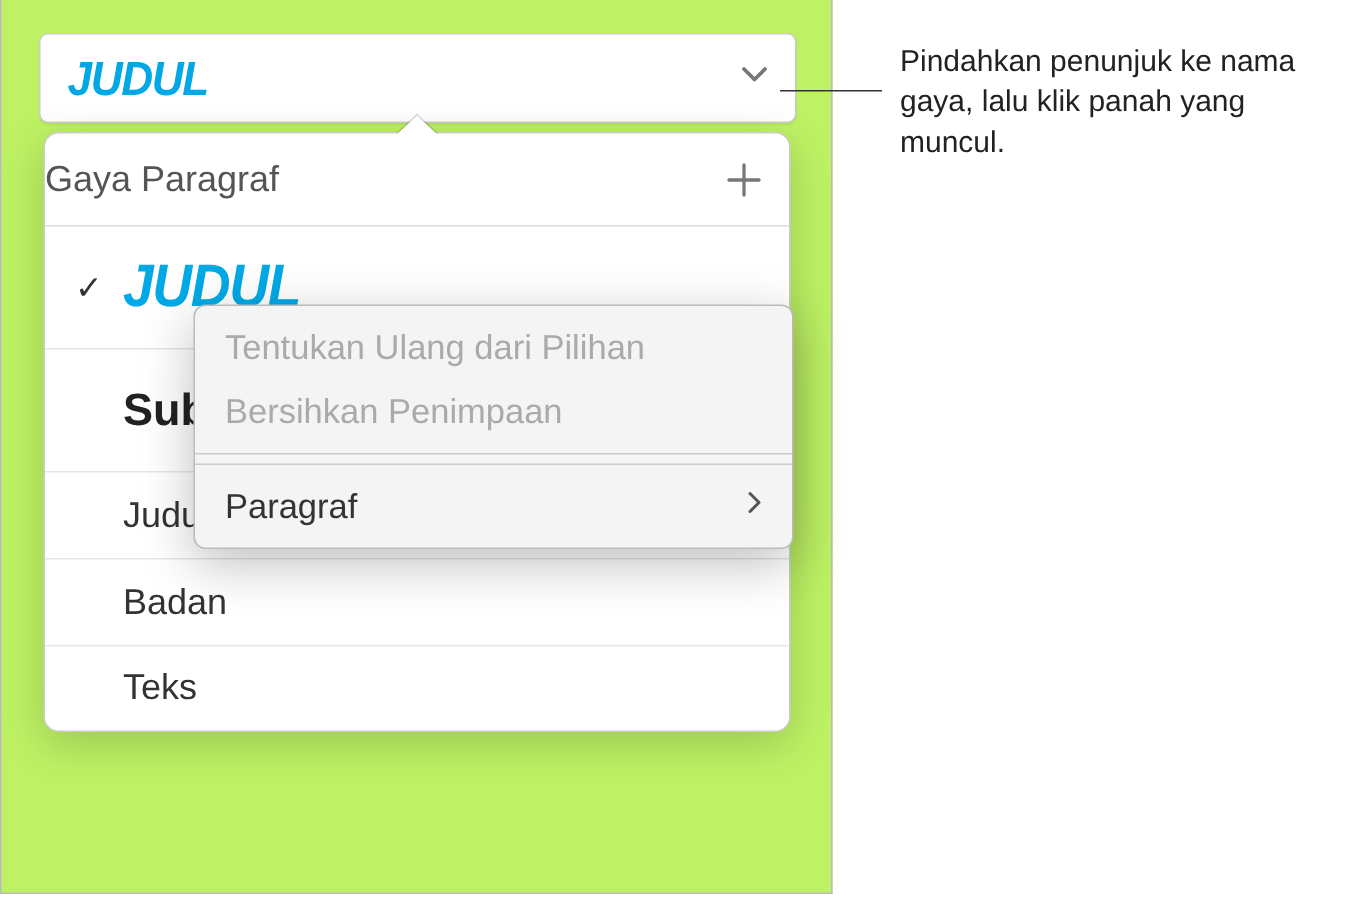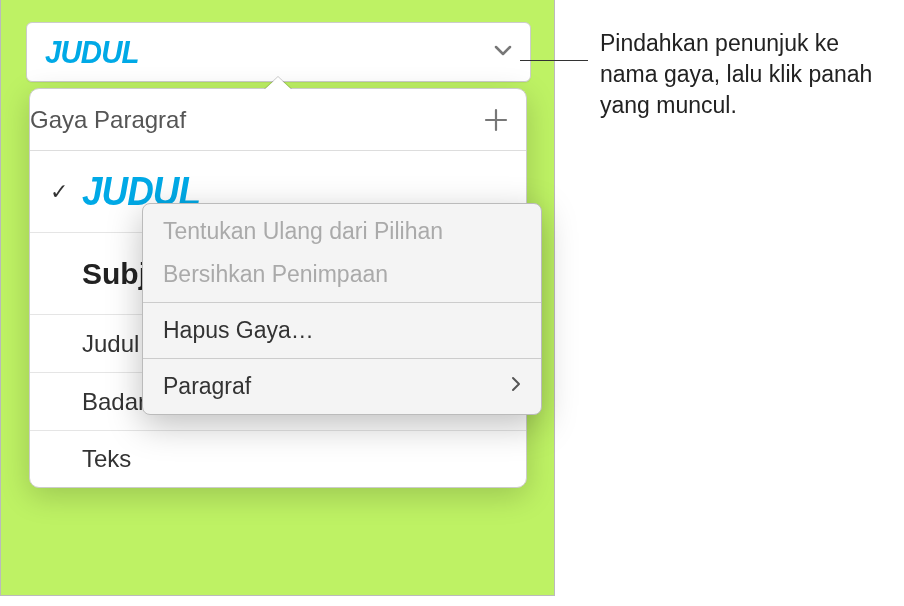--- a/index.html
+++ b/index.html
@@ -145,21 +145,20 @@
     .context-menu {
       position: absolute;
       top: 203px;
       left: 128px;
       width: 400px;
       background: #f4f4f4;
       border: 1px solid #bbb;
       border-radius: 8px;
       box-shadow: 0 10px 35px rgba(0,0,0,0.25);
       padding: 6px 0;
-      margin-left: 13px;
     }
     .menu-item {
       padding: 8px 20px;
       font-size: 23px;
       color: #333;
       display: flex;
       align-items: center;
       justify-content: space-between;
     }
     .menu-item.disabled {
@@ -180,21 +179,21 @@
       left: 520px;
       width: 68px;
       height: 1px;
       background: #333;
     }
     .callout-text {
       position: absolute;
       top: 28px;
       left: 600px;
       width: 290px;
-      font-size: 23px;
+      font-size: 20px;
       line-height: 1.35;
       color: #222;
     }
   </style>
 </head>
 <body>
 
 <div class="container">
 
   <div class="style-button">
@@ -241,23 +240,20 @@
   </div>
 
   <div class="context-menu">
     <div class="menu-item disabled">
       <span>Tentukan Ulang dari Pilihan</span>
     </div>
     <div class="menu-item disabled">
       <span>Bersihkan Penimpaan</span>
     </div>
     <div class="menu-divider"></div>
-    <div class="menu-item">
-      <span>Hapus Gaya…</span>
-    </div>
     <div class="menu-divider"></div>
     <div class="menu-item">
       <span>Paragraf</span>
       <span class="submenu-arrow">
         <svg width="10" height="16" viewBox="0 0 10 16">
           <path d="M2 2 L8 8 L2 14" stroke="#555" stroke-width="2" fill="none" stroke-linecap="round" stroke-linejoin="round"></path>
         </svg>
       </span>
     </div>
   </div>

